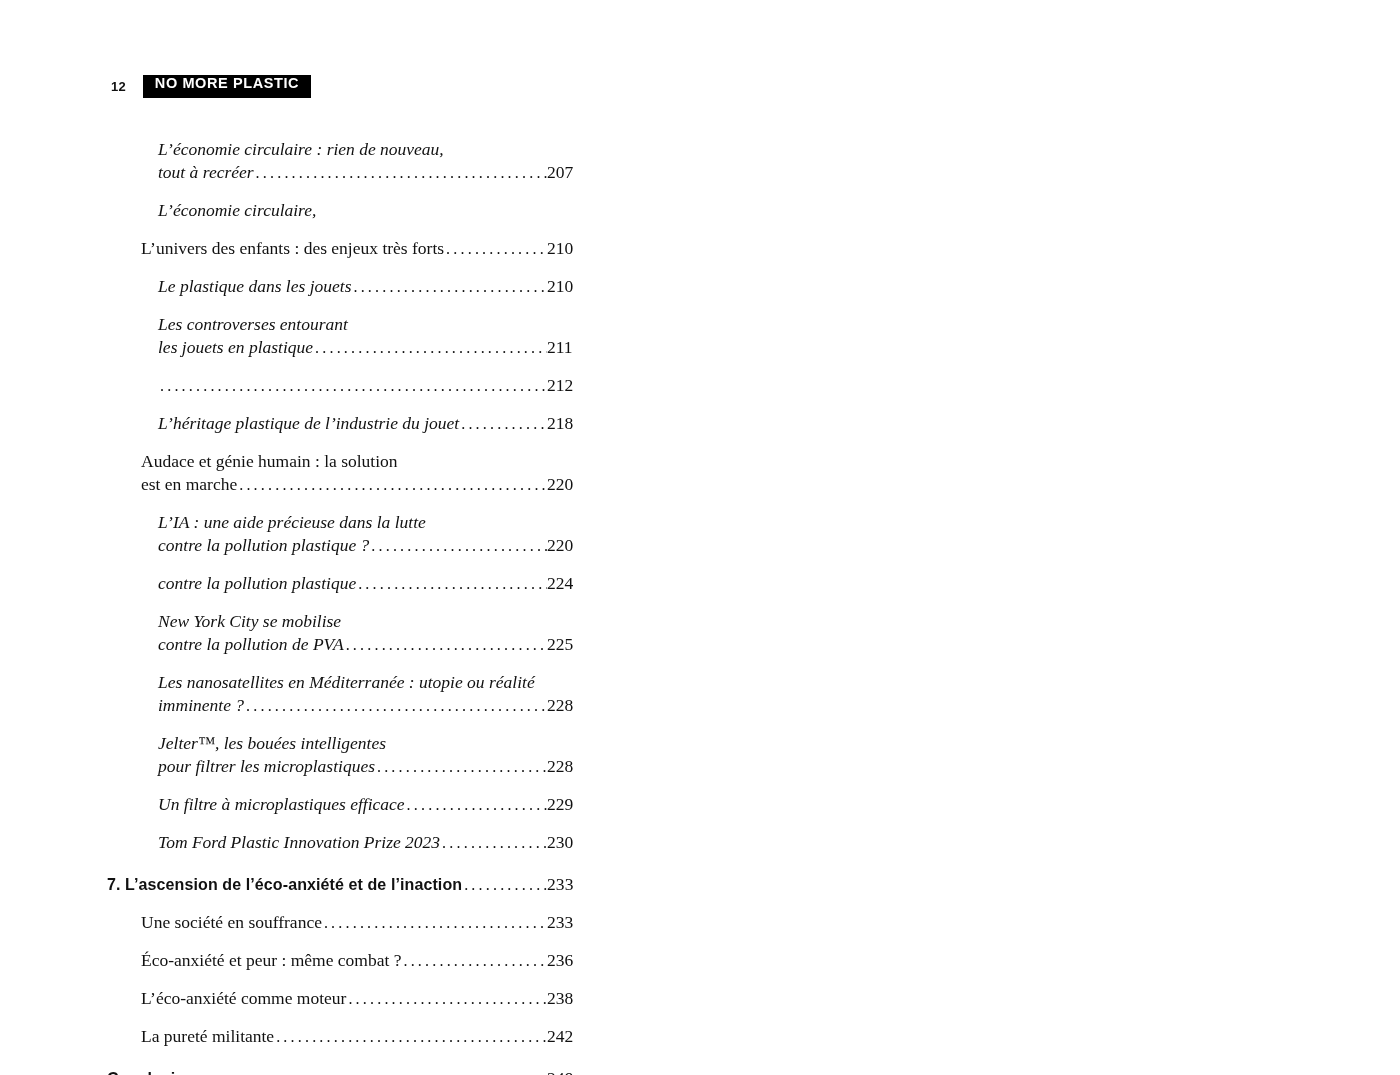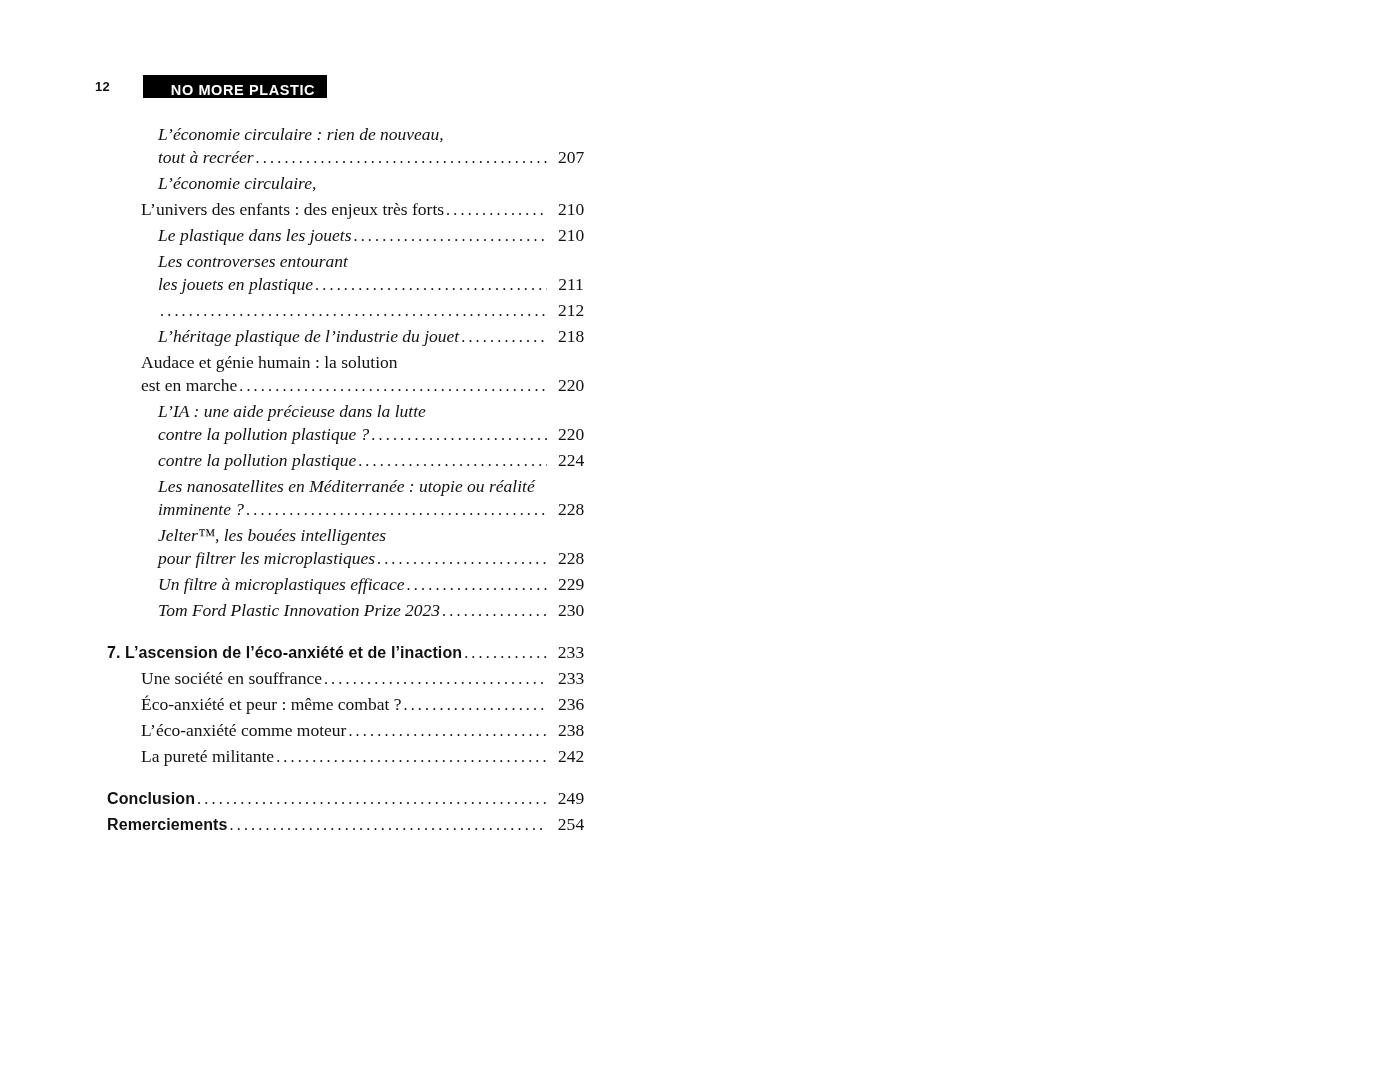--- a/index.html
+++ b/index.html
@@ -13,58 +13,57 @@
     background:#ffffff;
     position:relative;
     font-family:"Liberation Serif", serif;
     color:var(--ink);
     overflow:hidden;
   }
   .page{position:absolute;inset:0;background:#ffffff;}
 
   
   .folio{
-    position:absolute;left:95px;top:79px;
+    position:absolute;left:111px;top:79px;
     font-family:"Liberation Sans", sans-serif;
     font-weight:bold;font-size:13px;line-height:16px;
     letter-spacing:0.3px;
   }
   .badge{
     position:absolute;left:143px;top:75px;
     width:168px;height:23px;
     background:var(--badge-bg);color:var(--badge-text);
-    display:flex;align-items:flex-end;justify-content:center;
+    display:flex;align-items:flex-start;justify-content:center;
     font-family:"Liberation Sans", sans-serif;
     font-weight:bold;font-size:14.5px;letter-spacing:0.6px;
     white-space:nowrap;
-    padding-left:16px;
   }
 
   
   .toc{
     position:absolute;left:107px;top:123px;width:488px;
     font-size:17.5px;
   }
-  .toc-entry{margin-bottom:3px;}
+  .toc-entry{margin-bottom:3px;margin-top:15px;}
   .toc-entry.gap-before{margin-top:19px;}
   .toc-line{line-height:23px;white-space:nowrap;}
   .toc-line-last{display:flex;align-items:baseline;}
   .toc-text{white-space:nowrap;flex:none;}
   .leader{
     flex:1 1 auto;overflow:hidden;white-space:nowrap;
     margin-left:2px;min-width:10px;
     font-family:"Liberation Serif", serif;
     font-style:normal;font-weight:normal;font-size:16px;
   }
   .leader::after{
     content:"..................................................................................................................";
     letter-spacing:3.2px;
   }
   .page-num{
-    flex:none;width:48px;text-align:center;
+    flex:none;width:48px;text-align:left;
     font-family:"Liberation Serif", serif;
     font-style:normal;font-weight:normal;font-size:17.5px;
   }
 
   
   .lvl-section{margin-left:34px;}
   .lvl-subsection{margin-left:51px;font-style:italic;}
   .lvl-chapter{
     font-family:"Liberation Sans", sans-serif;
     font-weight:bold;font-size:16px;
@@ -143,20 +142,28 @@
         </div>
       </div>
       <div class="toc-entry lvl-subsection">
         <div class="toc-line toc-line-last">
           <span class="toc-text">contre la pollution plastique</span>
           <span class="leader"></span>
           <span class="page-num">224</span>
         </div>
       </div>
       <div class="toc-entry lvl-subsection">
+        <div class="toc-line">New York City se mobilise</div>
+        <div class="toc-line toc-line-last">
+          <span class="toc-text">contre la pollution de PVA</span>
+          <span class="leader"></span>
+          <span class="page-num">225</span>
+        </div>
+      </div>
+      <div class="toc-entry lvl-subsection">
         <div class="toc-line">Les nanosatellites en Méditerranée : utopie ou réalité</div>
         <div class="toc-line toc-line-last">
           <span class="toc-text">imminente ?</span>
           <span class="leader"></span>
           <span class="page-num">228</span>
         </div>
       </div>
       <div class="toc-entry lvl-subsection">
         <div class="toc-line">Jelter™, les bouées intelligentes</div>
         <div class="toc-line toc-line-last">

